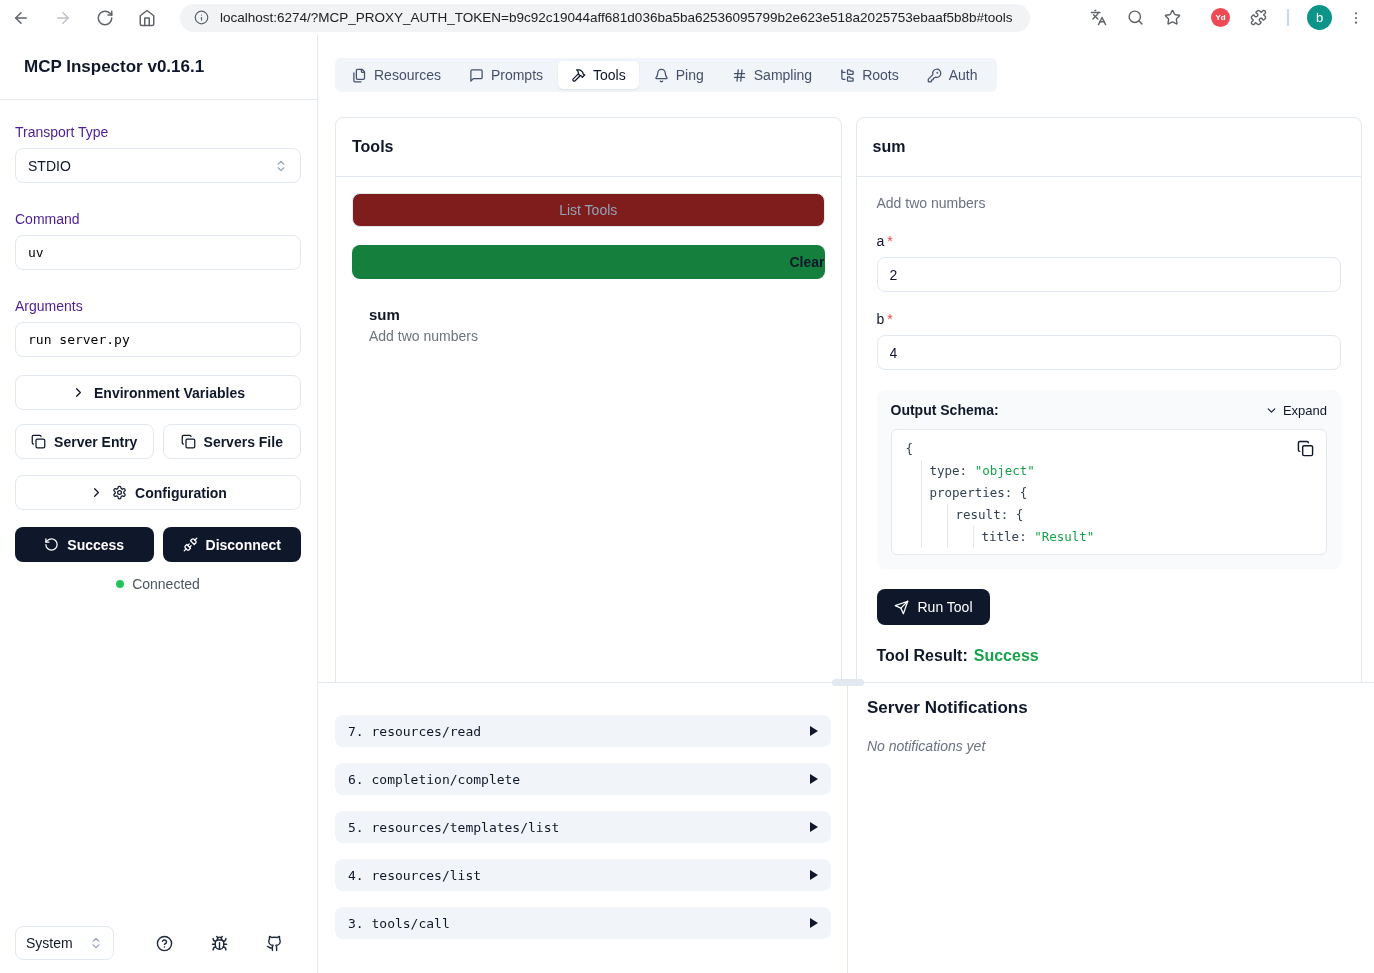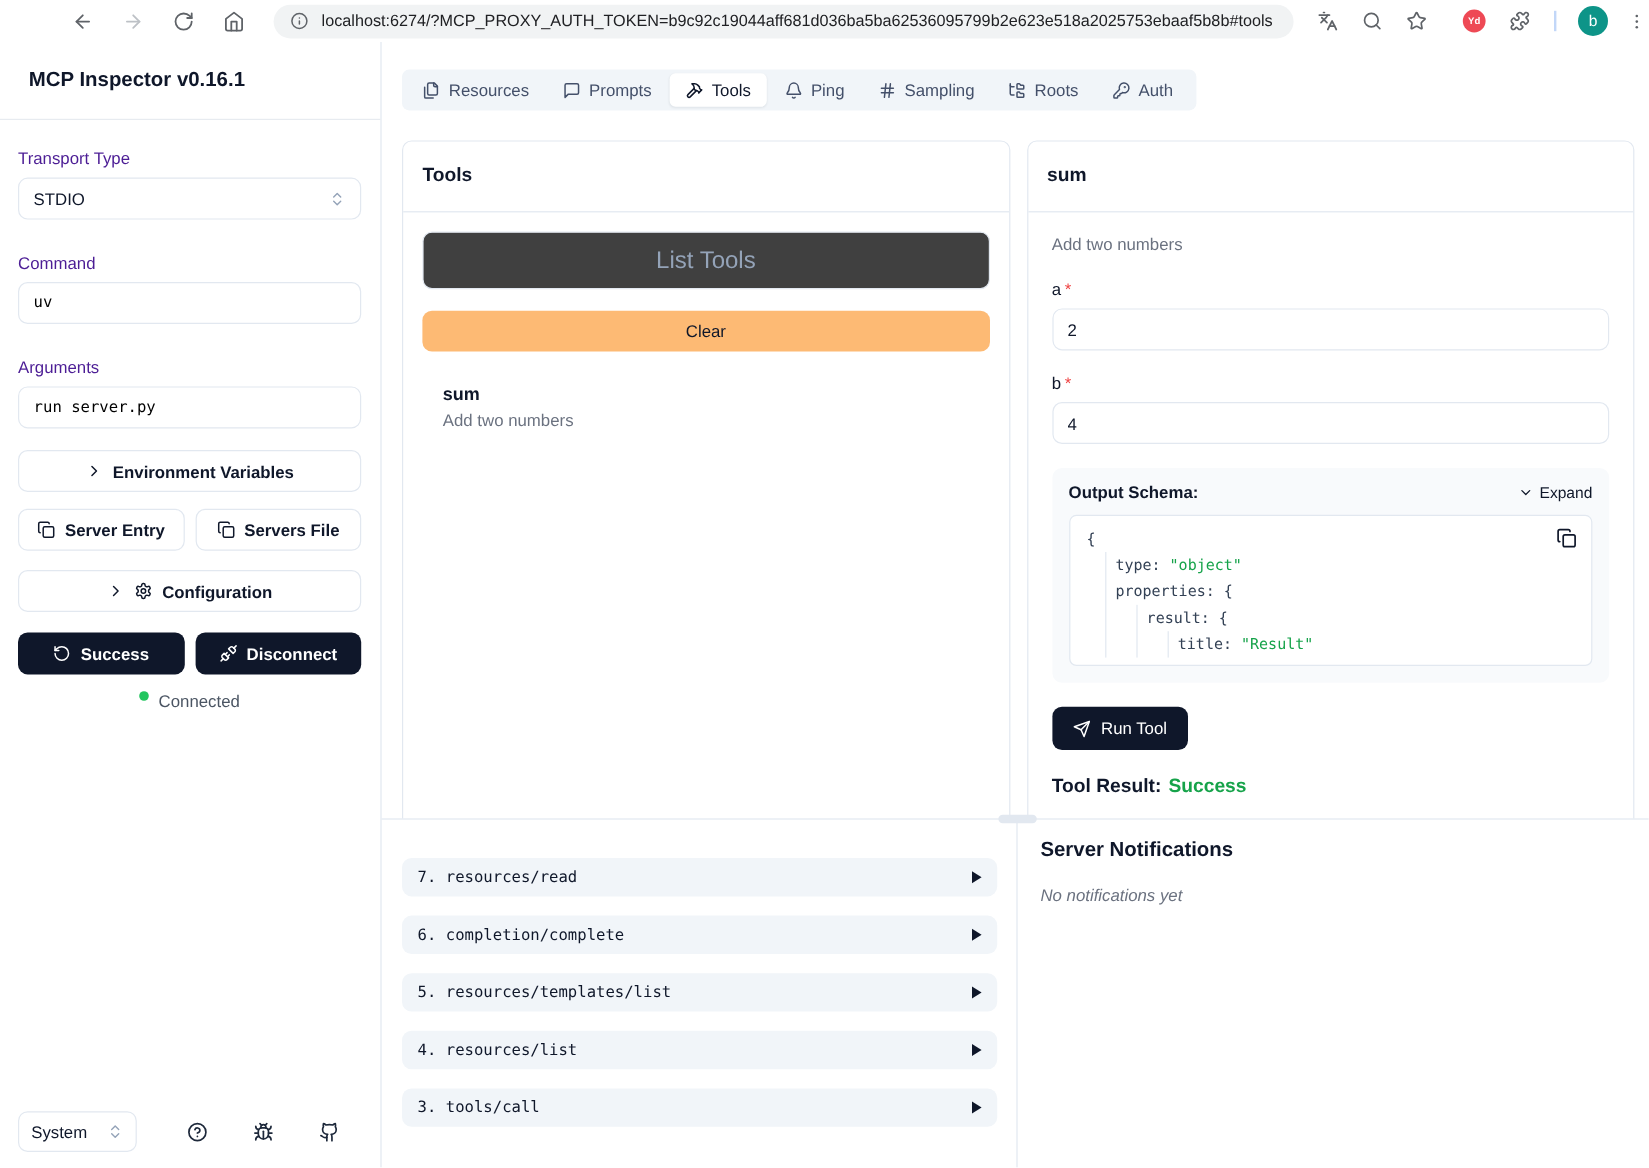--- a/index.html
+++ b/index.html
@@ -3,21 +3,21 @@
 <meta charset="utf-8">
 <style>
   * { margin:0; padding:0; box-sizing:border-box; }
   html,body { width:1374px; height:973px; overflow:hidden; background:#fff;
     font-family:"Liberation Sans", sans-serif; color:#0f172a; }
 
   svg.ic { display:block; fill:none; stroke:currentColor; stroke-width:2;
     stroke-linecap:round; stroke-linejoin:round; }
 
   
-  .chrome { height:35px; display:flex; align-items:center; padding:0 10px 0 12px; background:#fff;margin-left:48px; }
+  .chrome { height:35px; display:flex; align-items:center; padding:0 10px 0 12px; background:#fff; }
   .chrome .navbtn { width:18px; height:18px; color:#5f6368; margin-right:24px; flex:none; }
   .chrome .navbtn.disabled { color:#bdc1c6; }
   .urlpill { height:28px; width:850px; background:#f1f3f4; border-radius:14px;
     display:flex; align-items:center; padding:0 14px; overflow:hidden; flex:none; }
   .urlpill .info { width:15px; height:15px; color:#5f6368; flex:none; }
   .urltext { margin-left:11px; font-size:13.5px; color:#202124; white-space:nowrap; }
   .chrome-right { display:flex; align-items:center; margin-left:auto; }
   .chrome-right .cicon { width:17px; height:17px; color:#5f6368; margin-left:20px; flex:none; }
   .badge-red { width:19px; height:19px; border-radius:50%; background:#ee4955; color:#fff;
     font-size:8px; font-weight:700; display:flex; align-items:center; justify-content:center;
@@ -43,21 +43,21 @@
   .select-chevrons { margin-left:auto; width:14px; height:14px; color:#94a3b8; }
   .gap28 { margin-top:28px; }
   .side-btn { margin-top:18px; width:100%; height:35px; border:1px solid #e2e8f0; border-radius:8px;
     background:#fff; display:flex; align-items:center; justify-content:center; gap:8px;
     font-size:14px; font-weight:700; color:#0f172a; cursor:pointer; font-family:inherit; }
   .btn-row { display:flex; gap:9px; margin-top:14px; }
   .btn-row .side-btn { margin-top:0; flex:1; }
   .side-btn .bic { width:15px; height:15px; }
   .dark-row { margin-top:17px; }
   .btn-dark { background:#0f172a; border:none; color:#fff; }
-  .connected { margin-top:14px; display:flex; justify-content:center; gap:8px;
+  .connected { margin-top:14px; display:flex; align-items:center; justify-content:center; gap:8px;
     font-size:14px; color:#4b5563; }
   .dot { width:8px; height:8px; border-radius:50%; background:#22c55e; }
   .side-footer { margin-top:auto; padding:0 15px 13px 15px; display:flex; align-items:center; }
   .theme-select { width:99px; height:34px; border:1px solid #e2e8f0; border-radius:8px;
     display:flex; align-items:center; padding:0 10px; font-size:14px; background:#fff; }
   .foot-icons { display:flex; align-items:center; gap:38px; margin-left:42px; }
   .foot-icons .fic { width:17px; height:17px; color:#1e293b; cursor:pointer; }
 
   
   .top-section { height:647px; flex:none; overflow:hidden; position:relative; }
@@ -67,24 +67,24 @@
     font-size:14px; font-weight:500; color:#44506a; cursor:pointer; white-space:nowrap; }
   .tab .tic { width:15px; height:15px; }
   .tab.active { background:#fff; color:#0f172a; box-shadow:0 1px 2px rgba(15,23,42,.08); }
 
   
   .cards { display:flex; gap:14px; margin:25px 12px 0 17px; align-items:flex-start; }
   .card { flex:1; min-width:0; border:1px solid #e2e8f0; border-radius:8px; background:#fff; height:620px; }
   .card-header { height:59px; display:flex; align-items:center; padding:0 16px;
     border-bottom:1px solid #e2e8f0; font-size:16px; font-weight:700; }
   .tools-body { padding:16px; }
-  .btn-outline { width:100%; height:48px; border:1px solid #e2e8f0; border-radius:8px; background:#404040;
-    color:#94a3b8; font-size:20px; font-weight:500; cursor:pointer; font-family:inherit; }
-  .btn-muted { margin-top:18px; width:100%; height:34px; border:none; border-radius:8px; background:#fdba74;
-    color:#0f172a; font-size:14px; font-weight:400; cursor:pointer; font-family:inherit; }
+  .btn-outline { width:100%; height:34px; border:1px solid #e2e8f0; border-radius:8px; background:#7f1d1d;
+    color:#94a3b8; font-size:14px; font-weight:500; cursor:pointer; font-family:inherit; }
+  .btn-muted { margin-top:18px; width:100%; height:34px; border:none; border-radius:8px; background:#15803d;
+    color:#0f172a; font-size:14px; font-weight:700; cursor:pointer; font-family:inherit;text-align:right; }
   .tool-item { margin-top:27px; padding:0 17px; cursor:pointer; }
   .tool-name { font-size:15px; font-weight:600; }
   .tool-desc { margin-top:5px; font-size:14px; color:#6b7280; }
 
   .detail-body { padding:18px 20px 0 20px; }
   .ddesc { font-size:14px; color:#6b7280; }
   .plabel { margin-top:22px; font-size:14px; font-weight:500; }
   .plabel .req { color:#ef4444; margin-left:3px; }
   .pinput { margin-top:8px; width:100%; height:35px; border:1px solid #e2e8f0; border-radius:8px;
     padding:0 12px; font-size:14px; color:#0f172a; font-family:inherit; outline:none; }

